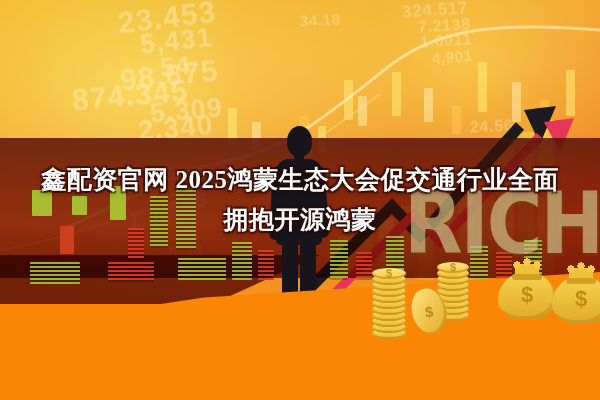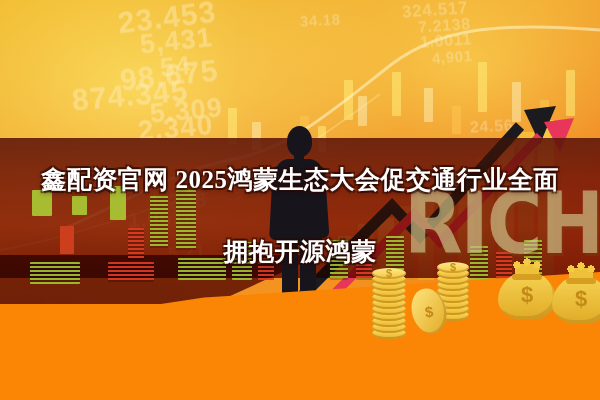--- a/index.html
+++ b/index.html
@@ -149,21 +149,21 @@
     font-weight:700;font-size:25px;line-height:40px;
     letter-spacing:.5px;
     text-shadow:
       -1.6px -1.6px 0 rgba(40,10,4,.55),
        1.6px -1.6px 0 rgba(40,10,4,.55),
       -1.6px  1.6px 0 rgba(40,10,4,.55),
        1.6px  1.6px 0 rgba(40,10,4,.55),
        0 2px 5px rgba(40,8,2,.55);
     padding:0 14px;
   }
-  .title .l2{display:block;margin-top:32px;}
+  .title .l2{display:block;}
 </style>
 </head>
 <body>
 
 <div id="stage">
 
   <div class="layer bg-gold"></div>
   <div class="layer bg-glow"></div>
 
   <div class="layer ghostnums" id="ghostnums">

